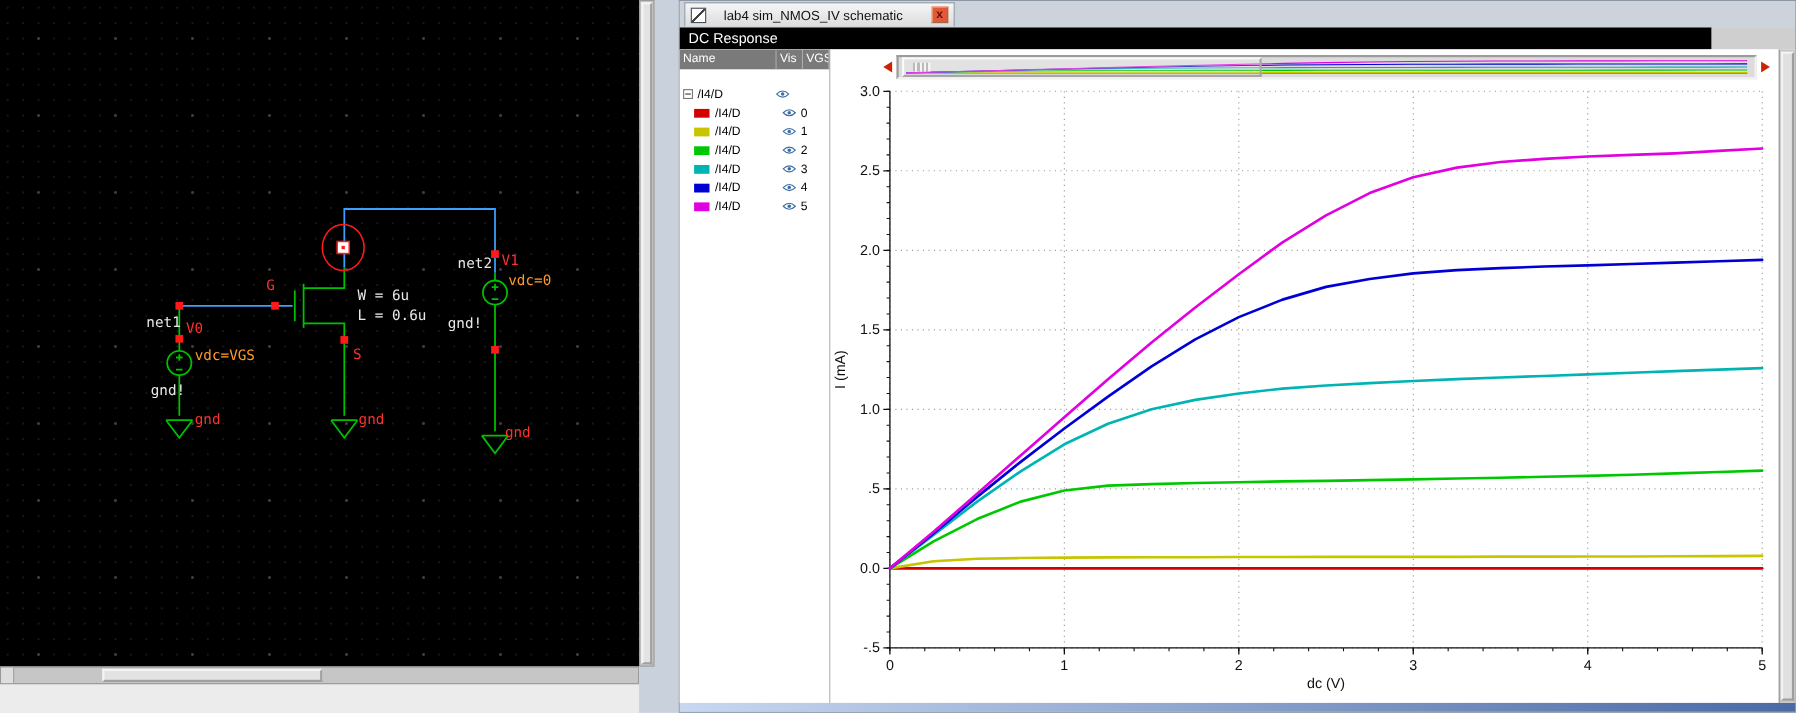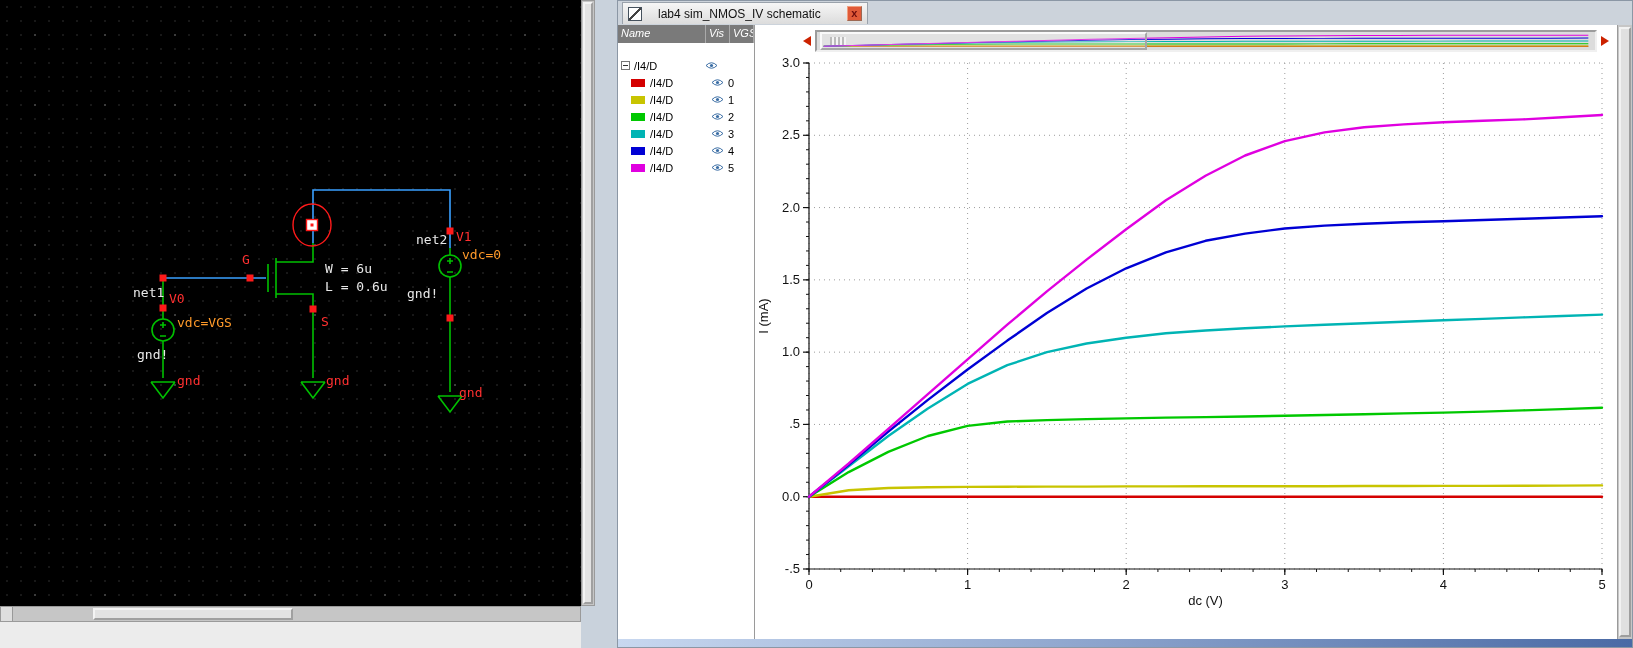--- a/index.html
+++ b/index.html
@@ -40,21 +40,21 @@
     color:#6d0d0d;font-size:11px;font-weight:bold;line-height:13px;text-align:center;cursor:default;flex:0 0 auto;}
   .dc-row{height:20px;display:flex;flex:0 0 auto;}
   .dc-bar{flex:1;background:#000;color:#fff;font-size:13px;line-height:20px;padding-left:8px;}
   .dc-bar-right{width:76px;background:#cfcfcf;}
 
   .content-row{flex:1;display:flex;min-height:0;background:#fff;}
 
   
   .trace-panel{width:137px;flex:0 0 auto;background:#fff;border-right:1px solid #9a9a9a;display:flex;flex-direction:column;}
   .trace-header{height:18px;background:#7a7a7a;color:#fff;font-size:11px;display:flex;flex:0 0 auto;}
-  .trace-header .hc{padding:2px 3px;border-right:1px solid #aaa;white-space:nowrap;overflow:hidden;font-style:italic;}
+  .trace-header .hc{padding:2px 3px;border-right:1px solid #aaa;white-space:nowrap;overflow:hidden;}
   .hc-name{width:88px}.hc-vis{width:24px}.hc-vgs{flex:1}
   .trace-body{flex:1;padding-top:14px;font-size:11px;color:#000;}
   .group-row{display:flex;align-items:center;height:17px;padding-left:3px;}
   .expando{width:9px;height:9px;border:1px solid #777;position:relative;margin-right:4px;flex:0 0 auto;background:#fff;}
   .expando::after{content:"";position:absolute;left:1px;right:1px;top:3px;border-top:1px solid #333;}
   .gname{width:66px;}
   .trow{display:flex;align-items:center;height:17px;padding-left:13px;}
   .swatch{width:14px;height:8px;margin-right:5px;flex:0 0 auto;}
   .tname{width:56px;}
   .eye{width:22px;display:inline-flex;justify-content:center;flex:0 0 auto;}
@@ -177,20 +177,24 @@
 <div class="wave-window">
 
   <div class="title-row">
     <div class="title-tab">
       <span class="win-icon"></span>
       <span class="title-text">lab4 sim_NMOS_IV schematic</span>
       <span class="close-btn">x</span>
     </div>
   </div>
 
+  <div class="dc-row">
+    <div class="dc-bar">DC Response</div>
+    <div class="dc-bar-right"></div>
+  </div>
 
   <div class="content-row">
 
     <div class="trace-panel">
       <div class="trace-header">
         <span class="hc hc-name">Name</span>
         <span class="hc hc-vis">Vis</span>
         <span class="hc hc-vgs">VGS</span>
       </div>
       <div class="trace-body">

